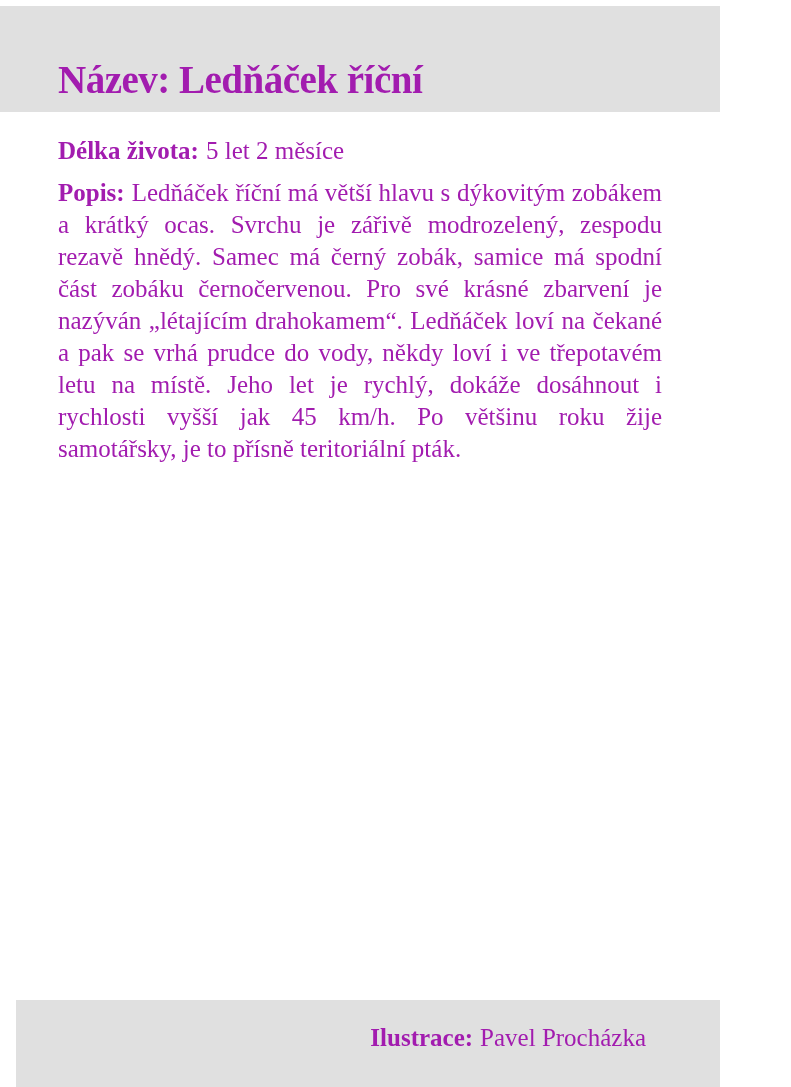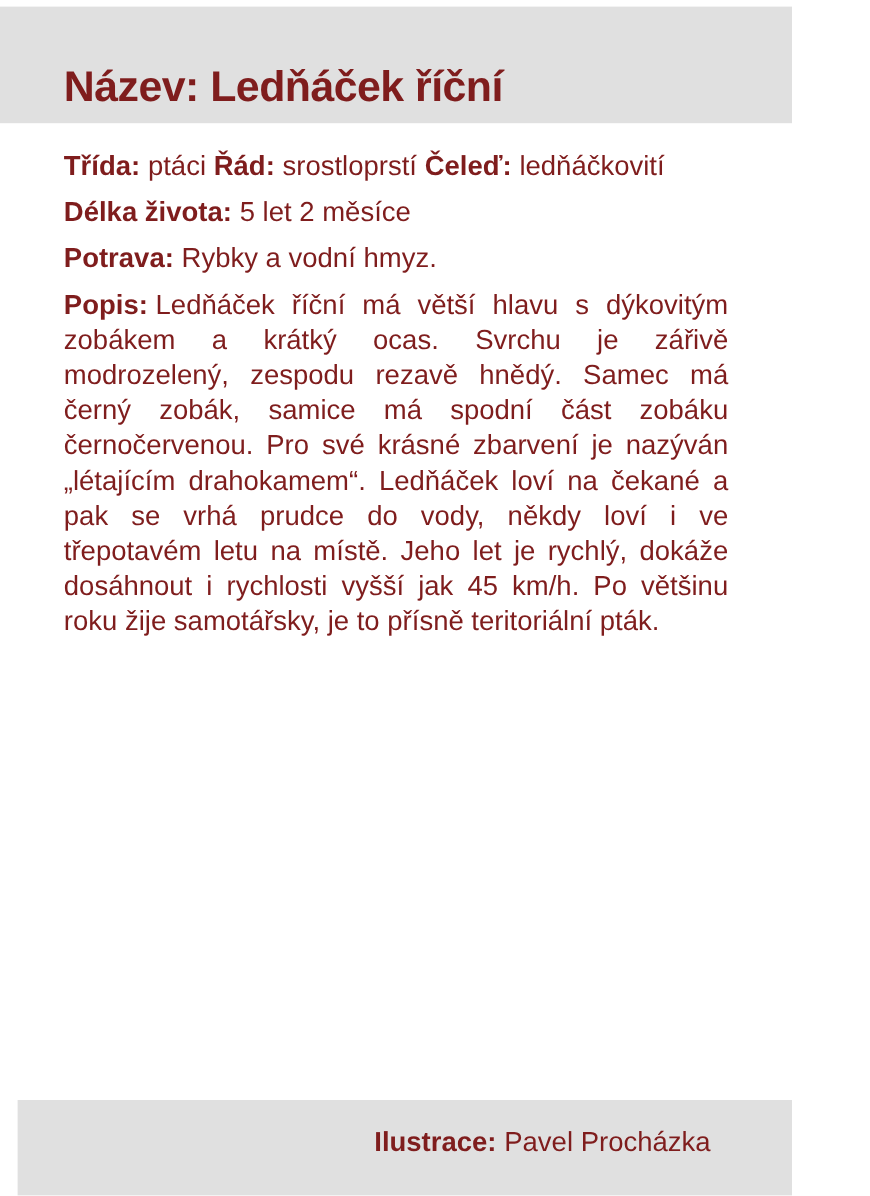--- a/index.html
+++ b/index.html
@@ -2,22 +2,22 @@
 <html lang="cs"><head>
 <meta charset="utf-8">
 <style>
   * { margin: 0; padding: 0; box-sizing: border-box; }
   html, body { background: #ffffff; }
   .page {
     position: relative;
     width: 720px;
     height: 1087px;
     background: #ffffff;
-    font-family: Liberation Sans, sans-serif;
-    color: #7f1d1d;
+    font-family: Liberation Serif, serif;
+    color: #a21caf;
     overflow: hidden;
   }
   .header-band {
     margin-top: 6px;
     height: 106px;
     background: #e0e0e0;
     display: flex;
     align-items: flex-end;
     padding: 0 58px 13px 58px;
   }
@@ -53,28 +53,26 @@
 <body>
 
 <div class="page">
 
   <div class="header-band">
     <h1 class="page-title">Název: Ledňáček říční</h1>
   </div>
 
   <div class="content">
 
-    <p class="para taxonomy"><span class="para-label">Třída:</span><span class="seg-value">ptáci</span><span class="para-label">Řád:</span><span class="seg-value">srostloprstí</span><span class="para-label">Čeleď:</span><span class="seg-value">ledňáčkovití</span></p>
 
     <p class="para"><span class="para-label">Délka života:</span><span>5 let 2 měsíce</span></p>
 
 
 
 
-    <p class="para"><span class="para-label">Potrava:</span><span>Rybky a vodní hmyz.</span></p>
 
     <p class="para"><span class="para-label">Popis:</span><span>Ledňáček říční má větší hlavu s dýkovitým zobákem a krátký ocas. Svrchu je zářivě modrozelený, zespodu rezavě hnědý. Samec má černý zobák, samice má spodní část zobáku černočervenou. Pro své krásné zbarvení je nazýván „létajícím drahokamem“. Ledňáček loví na čekané a pak se vrhá prudce do vody, někdy loví i ve třepotavém letu na místě. Jeho let je rychlý, dokáže dosáhnout i rychlosti vyšší jak 45 km/h. Po většinu roku žije samotářsky, je to přísně teritoriální pták.</span></p>
 
 
   </div>
 
   <div class="footer-band"><span class="footer-label">Ilustrace:</span><span>Pavel Procházka</span></div>
 
 </div>
 

